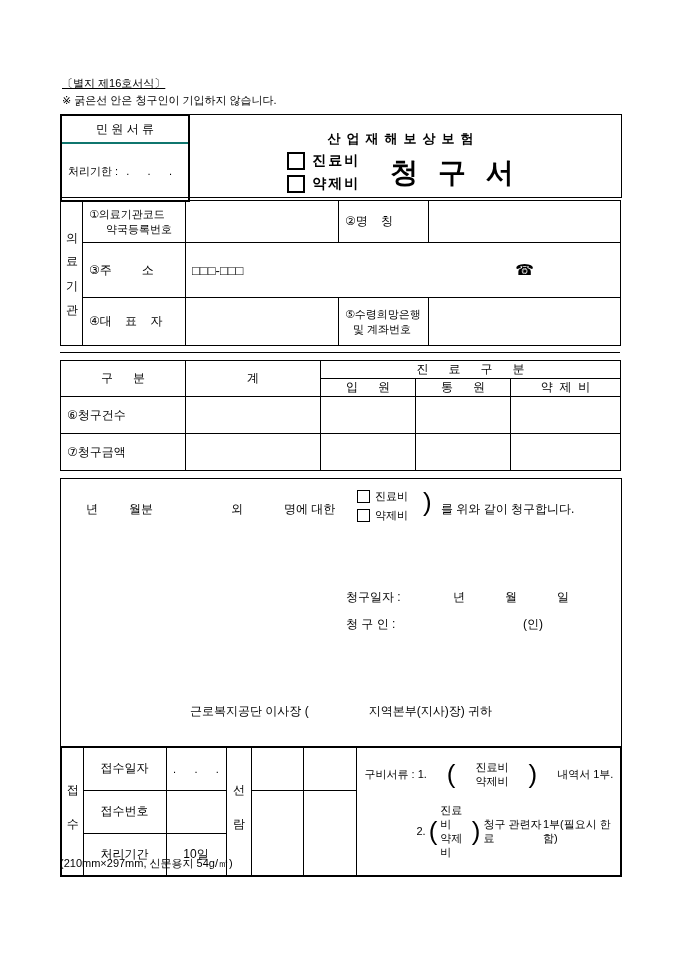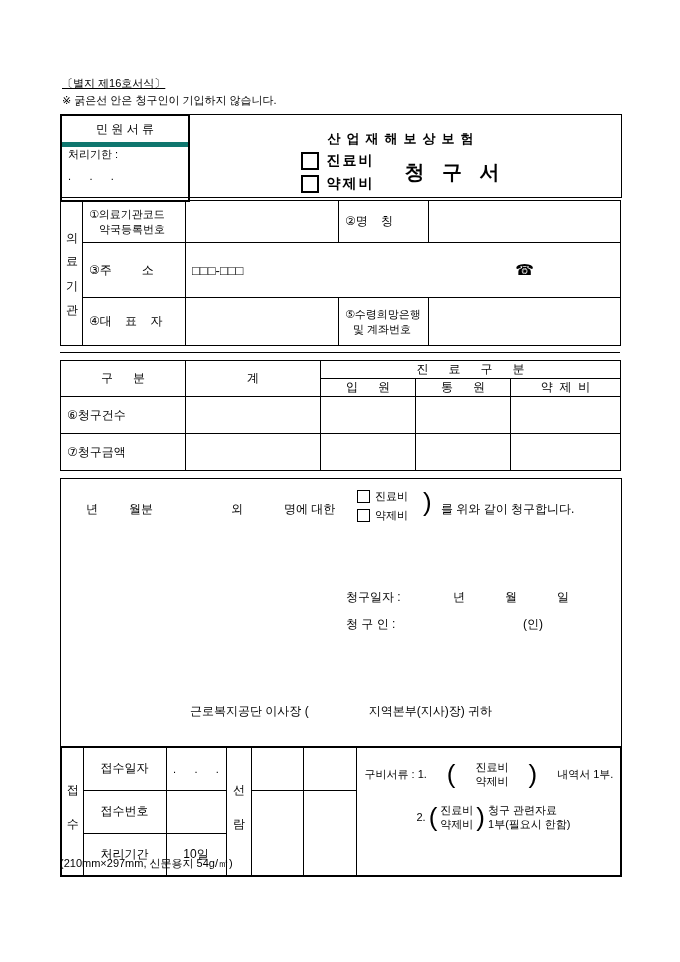--- a/index.html
+++ b/index.html
@@ -20,58 +20,58 @@
   .bold{font-weight:bold;}
 </style>
 </head>
 <body>
 
 <div class="abs small" style="left:62px;top:76px;text-decoration:underline;">〔별지 제16호서식〕</div>
 <div class="abs small" style="left:62px;top:93px;">※ 굵은선 안은 청구인이 기입하지 않습니다.</div>
 
 <div class="abs" style="left:60px;top:114px;width:560px;height:82px;border:1px solid #000;">
   <div class="abs" style="left:-1px;top:-1px;width:126px;height:84px;border:2px solid #000;">
-    <div style="height:26px;border-bottom:5px solid #0f766e;display:flex;align-items:center;justify-content:center;" class="pre">민 원 서 류</div>
-    <div style="height:54px;display:flex;align-items:flex-start;padding-left:6px;gap:8px;flex-direction:column;">
+    <div style="height:26px;border-bottom:2px solid #0f766e;display:flex;align-items:center;justify-content:center;" class="pre">민 원 서 류</div>
+    <div style="height:54px;display:flex;align-items:center;padding-left:6px;gap:8px;">
       <span class="small">처리기한 :</span>
       <span class="small pre">.      .      .</span>
     </div>
   </div>
   <div class="abs" style="left:125px;top:8px;width:435px;height:100%;">
     <div class="bold" style="text-align:center;letter-spacing:6px;font-size:13px;margin-top:7px;">산업재해보상보험</div>
     <div style="display:flex;justify-content:center;align-items:center;gap:30px;margin-top:4px;">
       <div style="display:flex;flex-direction:column;gap:5px;">
         <div style="display:flex;align-items:center;gap:7px;">
           <span class="cb"></span>
           <span class="bold" style="font-size:14px;letter-spacing:2px;">진료비</span>
         </div>
         <div style="display:flex;align-items:center;gap:7px;">
           <span class="cb"></span>
           <span class="bold" style="font-size:14px;letter-spacing:2px;">약제비</span>
         </div>
       </div>
-      <div class="bold pre" style="font-size:20px;letter-spacing:6px;">청 구 서</div>
+      <div class="bold pre" style="font-size:28px;letter-spacing:6px;">청 구 서</div>
     </div>
   </div>
 </div>
 
 <table class="abs" style="left:60px;top:200px;width:560px;">
   <colgroup>
       <col style="width:22px">
       <col style="width:103px">
       <col style="width:153px">
       <col style="width:90px">
       <col style="width:192px">
     </colgroup>
   <tbody>
       <tr style="height:42px;">
     <td rowspan="3" class="tc"><span class="vtext">의료기관</span></td>
     <td class="small">
       <div>①의료기관코드</div>
-      <div style="padding-left:10px;">약국등록번호</div>
+      <div style="padding-left:10px;text-align:center;">약국등록번호</div>
     </td>
     <td></td>
     <td class="pre">②명    칭</td>
     <td></td>
   </tr>
   <tr style="height:55px;">
     <td class="pre">③주         소</td>
     <td colspan="3">
       <div style="display:flex;align-items:center;">
         <span style="font-size:13px;" class="pre">□□□-□□□</span>
@@ -185,21 +185,21 @@
         <span>내역서 1부.</span>
       </div>
       <div style="display:flex;align-items:center;gap:3px;margin-top:14px;margin-left:52px;">
         <span>2.</span>
         <span class="bigparen">(</span>
         <span style="display:flex;flex-direction:column;line-height:1.3;">
           <span>진료비</span>
           <span>약제비</span>
         </span>
         <span class="bigparen">)</span>
-        <span style="display:flex;flex-direction:column;line-height:1.3;">
+        <span style="display:flex;flex-direction:row;line-height:1.3;">
           <span>청구 관련자료</span>
           <span>1부(필요시 한함)</span>
         </span>
       </div>
     </td>
   </tr>
   <tr style="height:43px;">
     <td class="tc">접수번호</td>
     <td class="tc"></td>
     <td rowspan="2"></td>

